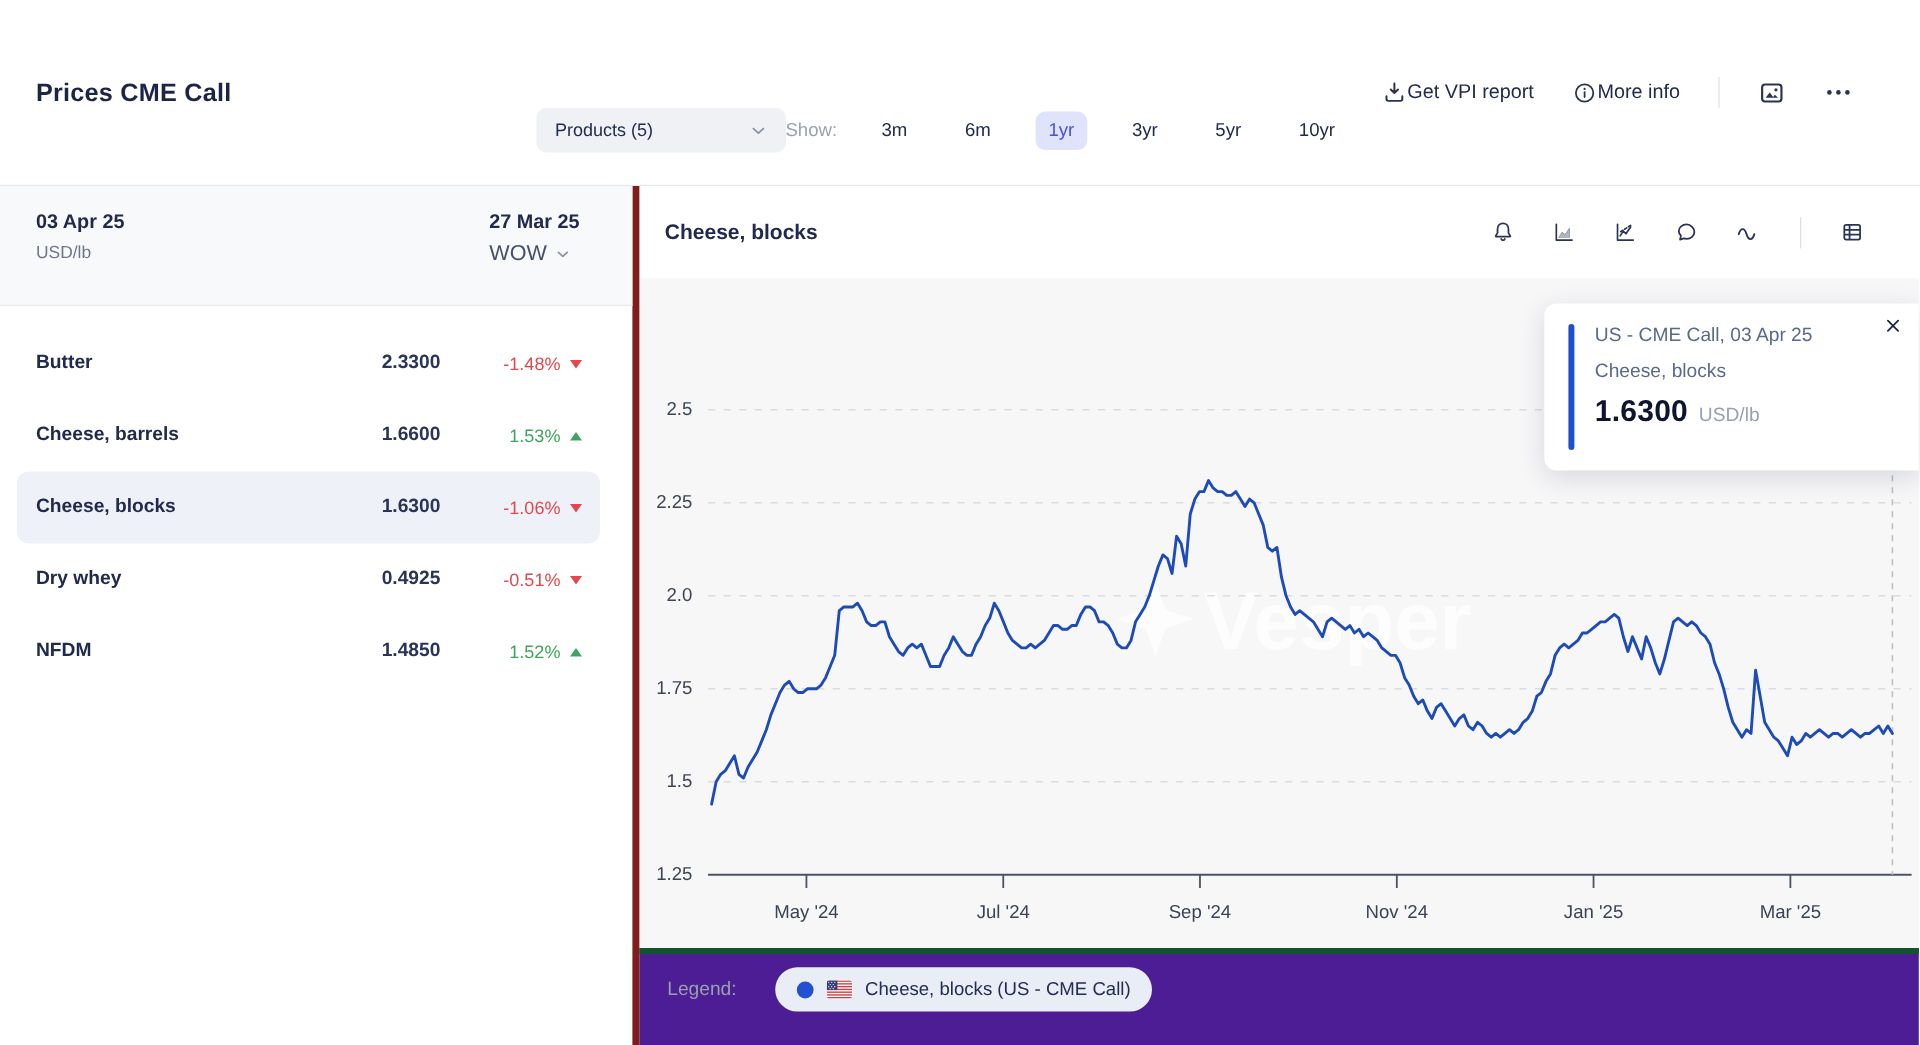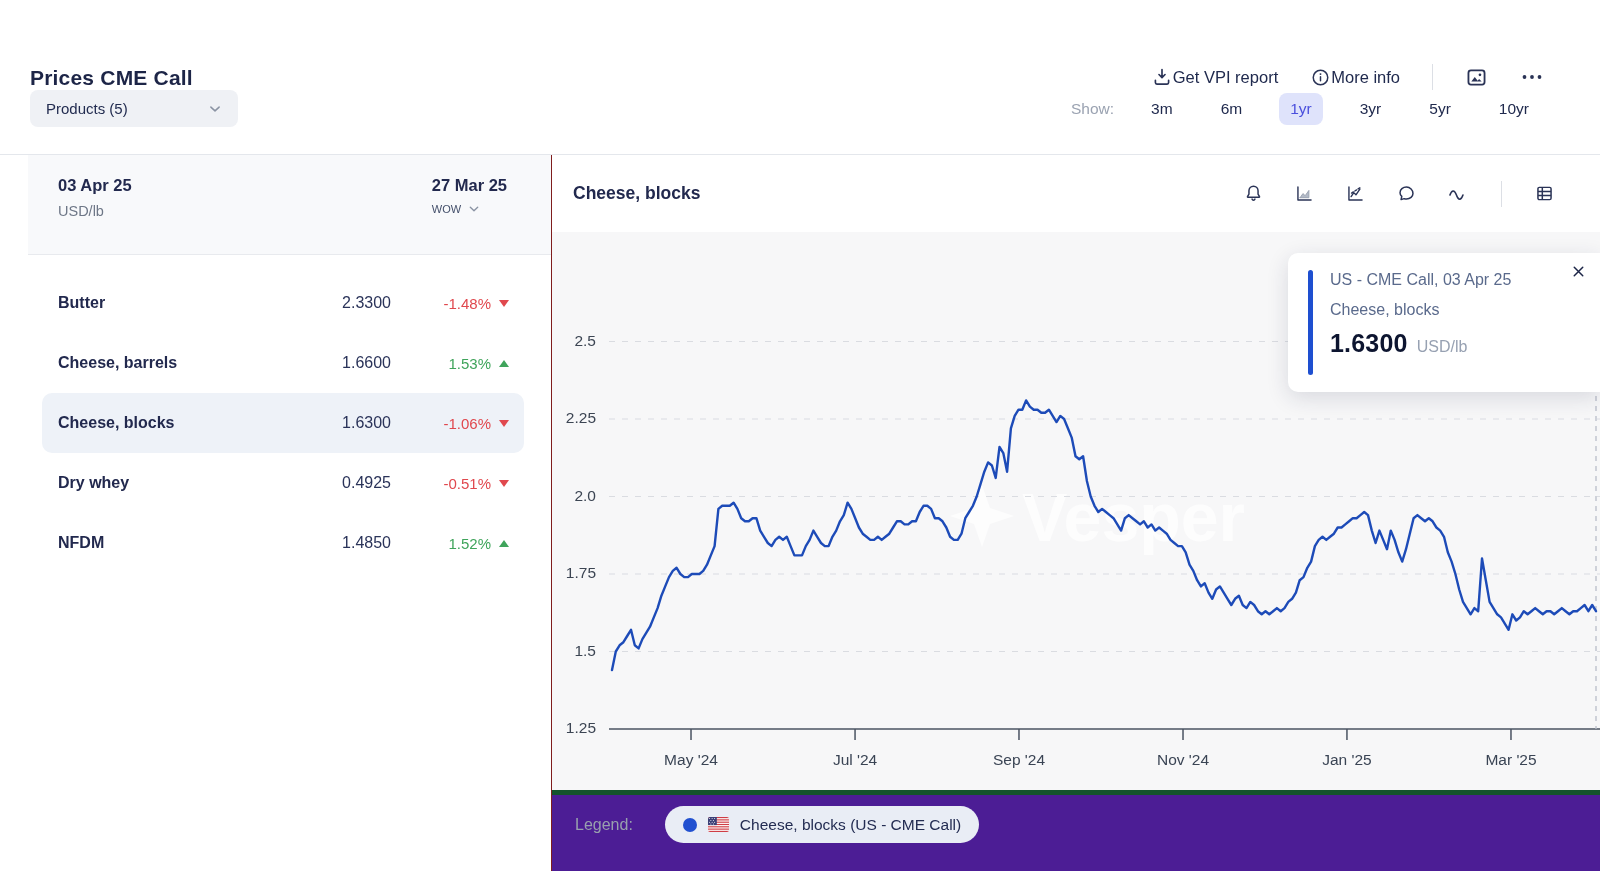--- a/index.html
+++ b/index.html
@@ -6,40 +6,40 @@
   html,body { width:1600px; height:871px; background:#ffffff; font-family:"Liberation Sans",sans-serif; overflow:hidden; color:#222c50; }
 
   .topbar { height:90px; display:flex; align-items:flex-end; justify-content:space-between; padding:0 56px 0 30px; }
   .page-title { font-size:21px; font-weight:700; color:#1d2547; letter-spacing:.2px; }
   .topbar-right { display:flex; align-items:center; gap:32px; }
   .top-action { display:flex; align-items:center; font-size:16.5px; font-weight:500; color:#202a4e; cursor:pointer; background:none; border:none; font-family:inherit; }
   .vdiv { width:1px; height:26px; background:#dcdfe5; }
   .icon-btn { background:none; border:none; cursor:pointer; display:flex; align-items:center; color:#2a3356; }
   svg.ic { display:block; }
 
-  .subbar { height:65px; display:flex; align-items:flex-start; justify-content:space-between; padding:0 60px 0 30px; border-bottom:1px solid #e4e7ec; }
+  .subbar { height:65px; display:flex; align-items:flex-start; justify-content:center; padding:0 60px 0 30px; border-bottom:1px solid #e4e7ec; }
   .products-btn { display:flex; align-items:center; justify-content:space-between; width:208px; height:37px; background:#eff1f5; border:none; border-radius:8px; padding:0 14px 0 16px; font-family:inherit; font-size:15px; color:#222c50; cursor:pointer; }
   .show-group { display:flex; align-items:center; gap:26px; height:37px; }
   .show-label { font-size:15.5px; color:#9aa2b1; }
   .range-chip { font-size:15.5px; font-weight:500; color:#202a4e; padding:7px 11px; border-radius:8px; cursor:pointer; background:none; border:none; font-family:inherit; }
   .range-chip.active { background:#dfe3fb; color:#4a4fdd; }
 
   .main { display:flex; height:716px; }
-  .left-panel { width:533px; border-right:1px solid #7f1d1d; background:#ffffff;margin-left:28px; }
+  .left-panel { width:533px; border-right:6px solid #7f1d1d; background:#ffffff; }
   .table-head { height:100px; background:#f8f9fb; border-bottom:1px solid #e8eaee; display:flex; justify-content:space-between; padding:21px 44px 0 30px; }
   .th-date { font-size:16.5px; font-weight:700; color:#22294e; }
   .th-sub { margin-top:8px; font-size:14.5px; color:#6e7787; }
   .th-right { text-align:right; }
-  .th-wow { display:flex; align-items:center; justify-content:flex-end; gap:5px; margin-top:6px; font-size:11px; color:#44506b; cursor:pointer; background:none; border:none; font-family:inherit; }
+  .th-wow { display:flex; align-items:center; justify-content:flex-end; gap:5px; margin-top:6px; font-size:18px; color:#44506b; cursor:pointer; background:none; border:none; font-family:inherit; }
 
   .rows { padding-top:18px; }
   .prow { height:60px; margin:0 27px 0 14px; padding:0 15px 0 16px; border-radius:10px; display:grid; grid-template-columns:1fr 110px 118px; align-items:center; cursor:pointer; }
   .prow.selected { background:#eef2f8; }
   .p-name { font-size:16px; font-weight:600; color:#22294e; }
-  .p-val { font-size:16px; font-weight:400; color:#2a3359; text-align:right; }
+  .p-val { font-size:16px; font-weight:700; color:#2a3359; text-align:right; }
   .p-chg { display:flex; align-items:center; justify-content:flex-end; gap:8px; font-size:15px; font-weight:500; }
   .p-chg.down { color:#e0484e; }
   .p-chg.up { color:#3fa45b; }
   .tri { width:0; height:0; border-left:5.5px solid transparent; border-right:5.5px solid transparent; }
   .tri.down { border-top:7px solid #e0484e; }
   .tri.up { border-bottom:7px solid #3fa45b; }
 
   .right-panel { width:1066px; display:flex; flex-direction:column; }
   .chart-header { height:77px; background:#fff; display:flex; align-items:center; justify-content:space-between; padding:0 45px 0 21px; }
   .chart-title { font-size:17.5px; font-weight:700; color:#22294e; }

